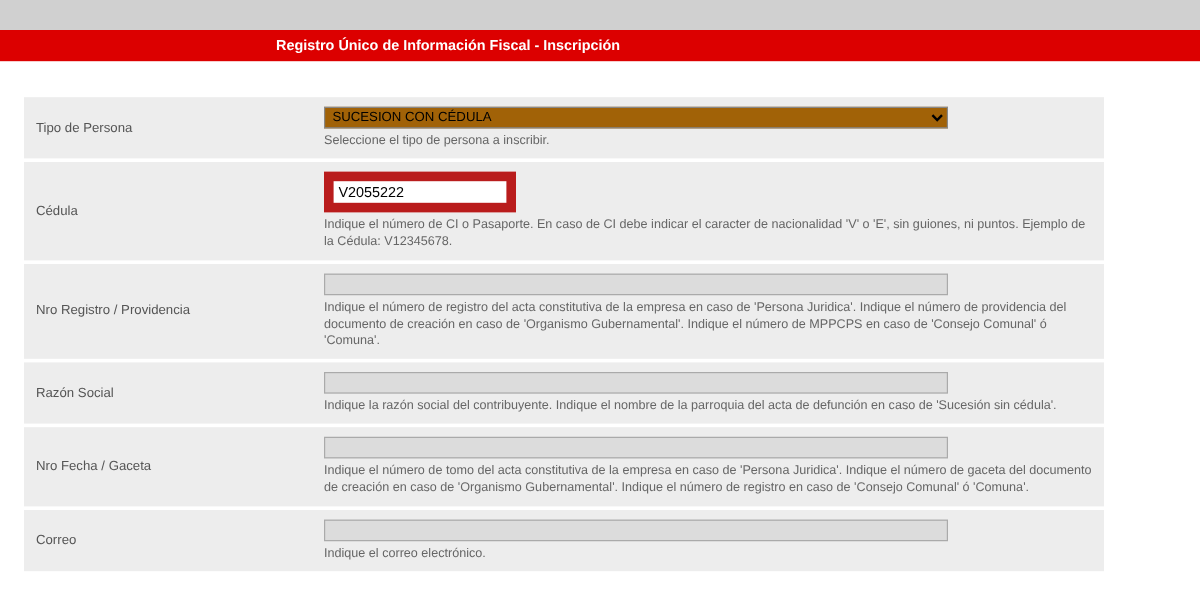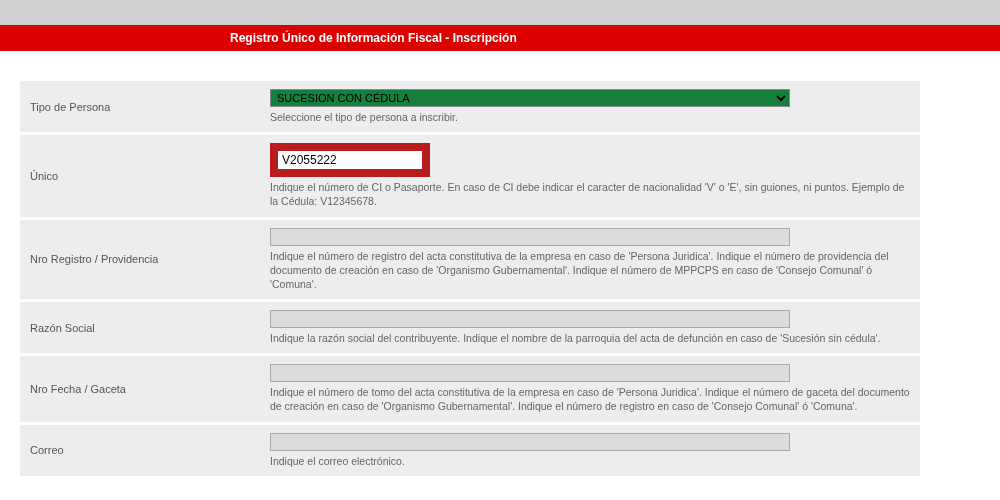--- a/index.html
+++ b/index.html
@@ -42,21 +42,21 @@
     vertical-align: middle !important;
     padding-top: 18px;
   }
   .field-cell {
     width: 660px;
   }
   .select-field {
     width: 520px;
     font-size: 11px;
     padding: 1px 2px;
-    background: #15803d;
+    background: #a16207;
     border: 1px solid #888;
   }
   .text-input {
     width: 160px;
     font-family: Arial, sans-serif;
     font-size: 12px;
     padding: 2px 4px;
     border: 8px solid #b91c1c;
     background: #fff;
   }
@@ -120,21 +120,21 @@
       <tr>
     <td class="label-cell">Tipo de Persona</td>
     <td class="field-cell">
       <select class="select-field">
         <option>SUCESION CON CÉDULA</option>
       </select>
       <div class="hint">Seleccione el tipo de persona a inscribir.</div>
     </td>
   </tr>
   <tr>
-    <td class="label-cell">Único</td>
+    <td class="label-cell">Cédula</td>
     <td class="field-cell">
       <input type="text" class="text-input" value="V2055222" style="">
       <div class="hint">Indique el número de CI o Pasaporte. En caso de CI debe indicar el caracter de nacionalidad 'V' o 'E', sin guiones, ni puntos. Ejemplo de la Cédula: V12345678.</div>
     </td>
   </tr>
   <tr>
     <td class="label-cell">Nro Registro / Providencia</td>
     <td class="field-cell">
       <input type="text" class="disabled-input" disabled="" value="" style="">
       <div class="hint">Indique el número de registro del acta constitutiva de la empresa en caso de 'Persona Juridica'. Indique el número de providencia del documento de creación en caso de 'Organismo Gubernamental'. Indique el número de MPPCPS en caso de 'Consejo Comunal' ó 'Comuna'.</div>

